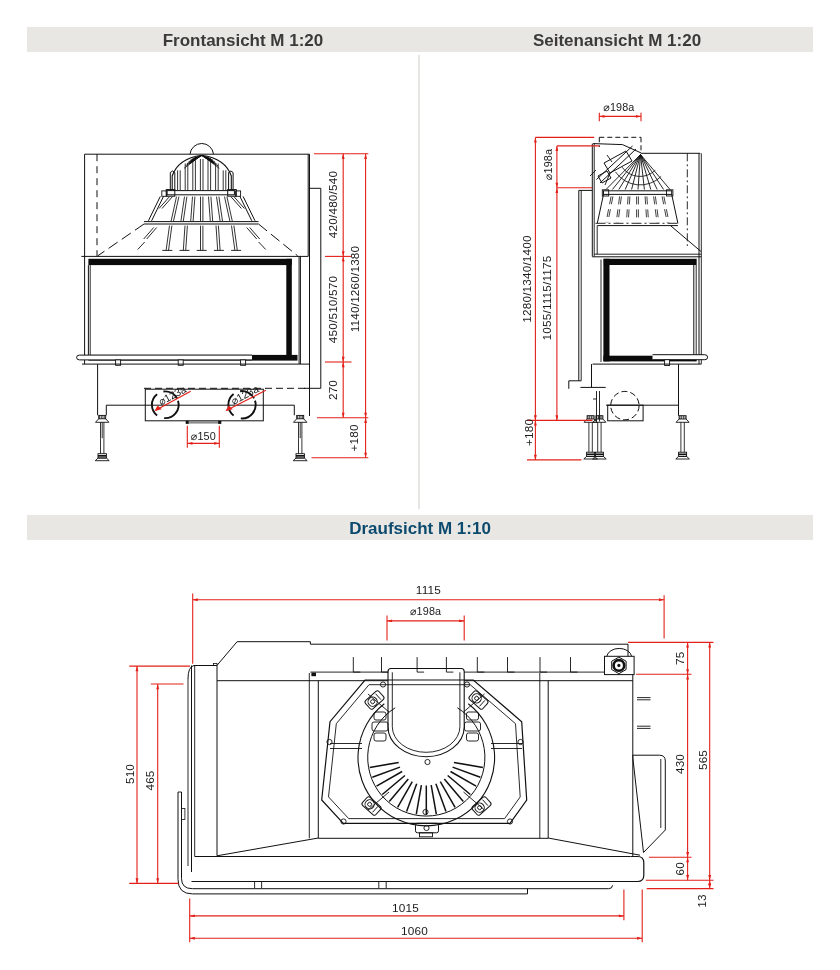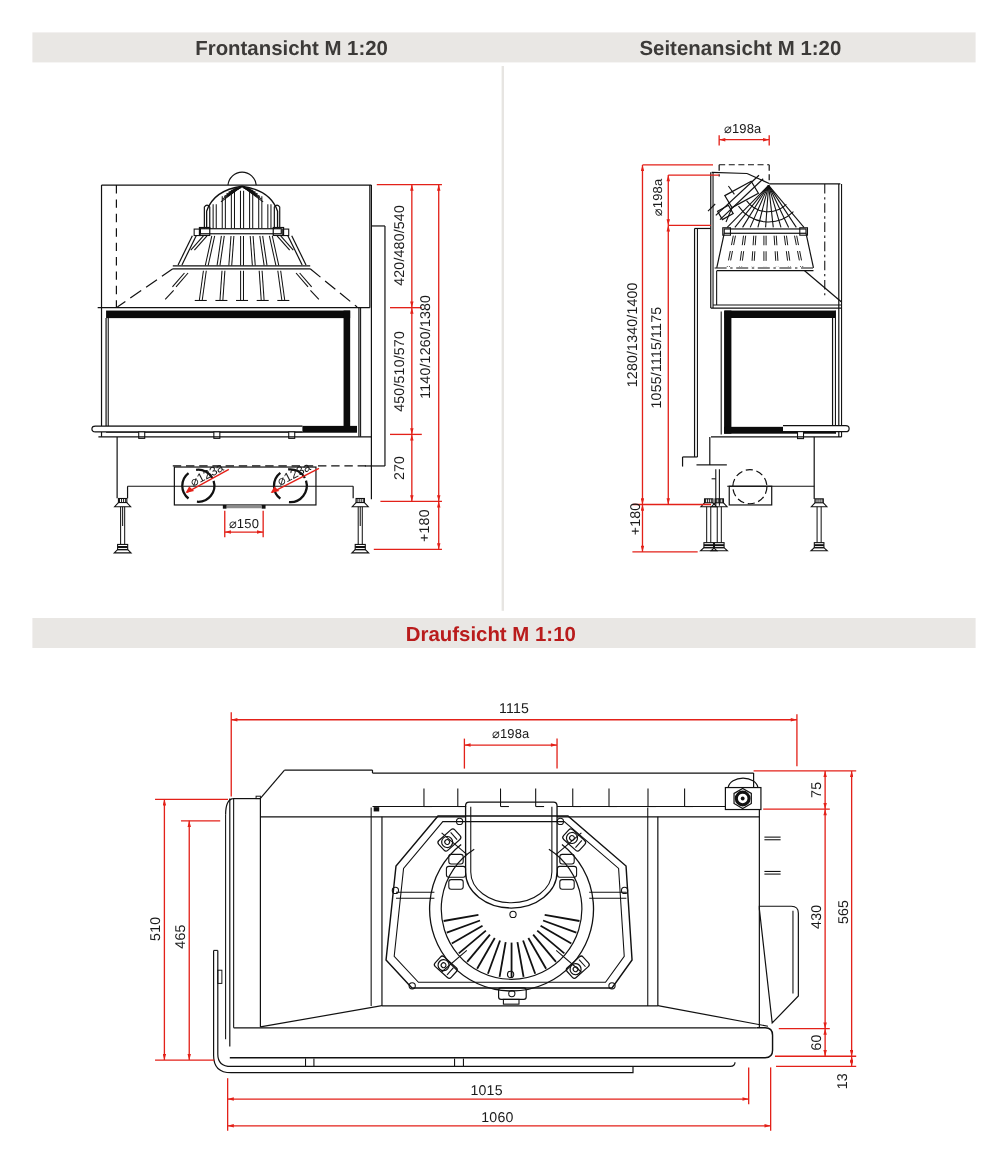--- a/index.html
+++ b/index.html
@@ -12,21 +12,21 @@
 <div class="bar" style="top:27px;"></div>
 
 <span style="position:absolute;left:243px;top:31px;transform:translateX(-50%);font-family:'Liberation Sans',sans-serif;font-weight:bold;font-size:17px;color:#3c3a38;white-space:nowrap;">Frontansicht M 1:20</span>
 
 <span style="position:absolute;left:617px;top:31px;transform:translateX(-50%);font-family:'Liberation Sans',sans-serif;font-weight:bold;font-size:17px;color:#3c3a38;white-space:nowrap;">Seitenansicht M 1:20</span>
 
 <div style="position:absolute;left:418px;top:55px;width:1.5px;height:454px;background:#e7e5e2;"></div>
 
 <div class="bar" style="top:515px;"></div>
 
-<span style="position:absolute;left:409px;top:519px;transform:translateX(-50%);font-family:'Liberation Sans',sans-serif;font-weight:bold;font-size:17px;color:#b91c1c;white-space:nowrap;">Draufsicht M 1:10</span>
+<span style="position:absolute;left:420px;top:519px;transform:translateX(-50%);font-family:'Liberation Sans',sans-serif;font-weight:bold;font-size:17px;color:#0c4a6e;white-space:nowrap;">Draufsicht M 1:10</span>
 <svg width="840" height="970" viewBox="0 0 840 970">
 <defs>
 <marker id="ra" orient="auto-start-reverse" markerWidth="6.5" markerHeight="2.8" refX="10" refY="3" viewBox="0 0 10 6">
         <path d="M0,0.2 L10,3 L0,5.8 Z" fill="#e32119"></path>
       </marker>
 </defs>
 
 <g>
 <line x1="84.6" y1="154.2" x2="309.5" y2="154.2" stroke="#111" stroke-width="1" stroke-linecap="butt"></line>
 <line x1="84.6" y1="154.2" x2="84.6" y2="364.0" stroke="#111" stroke-width="1" stroke-linecap="butt"></line>

